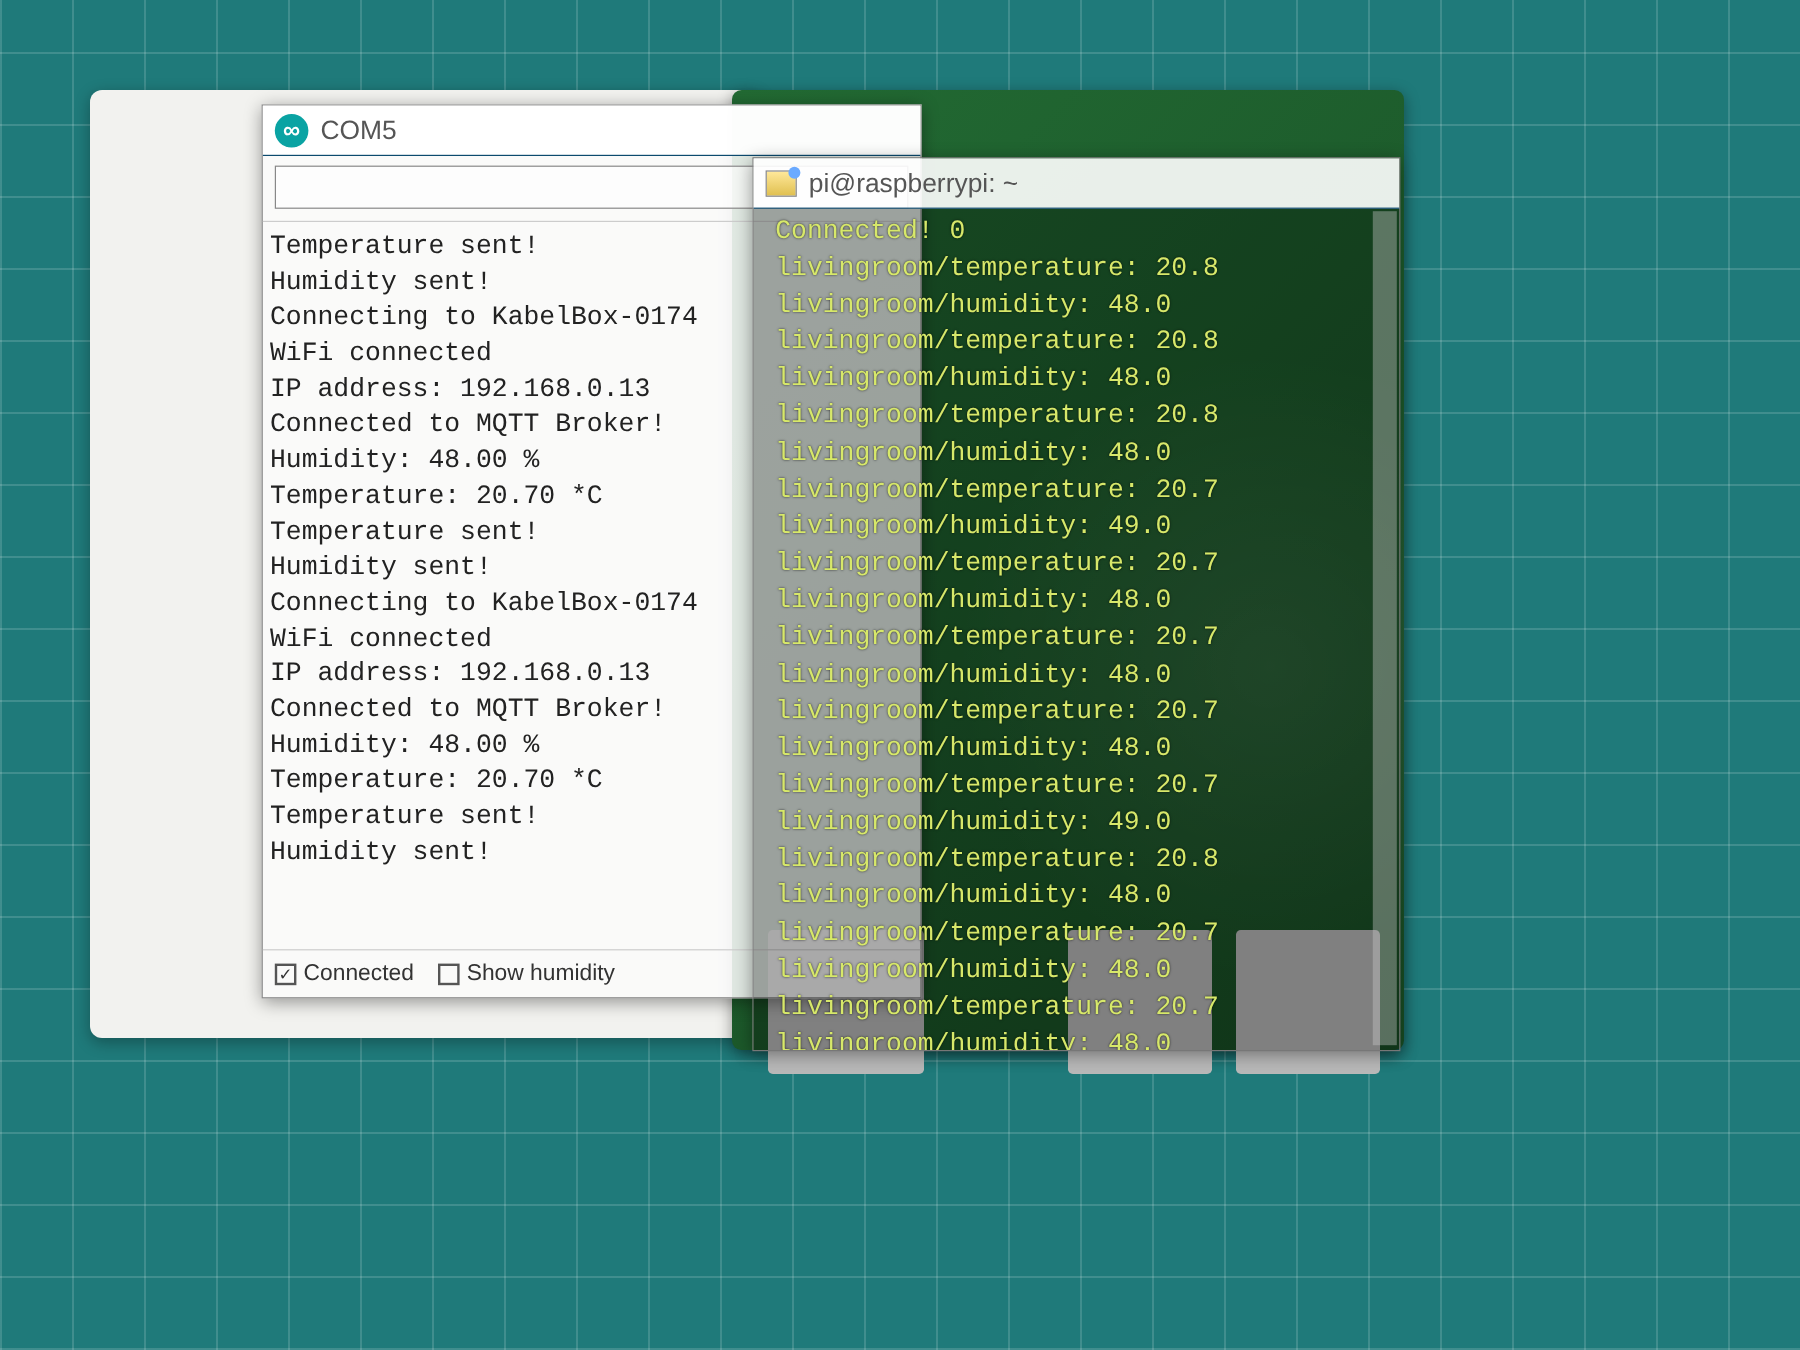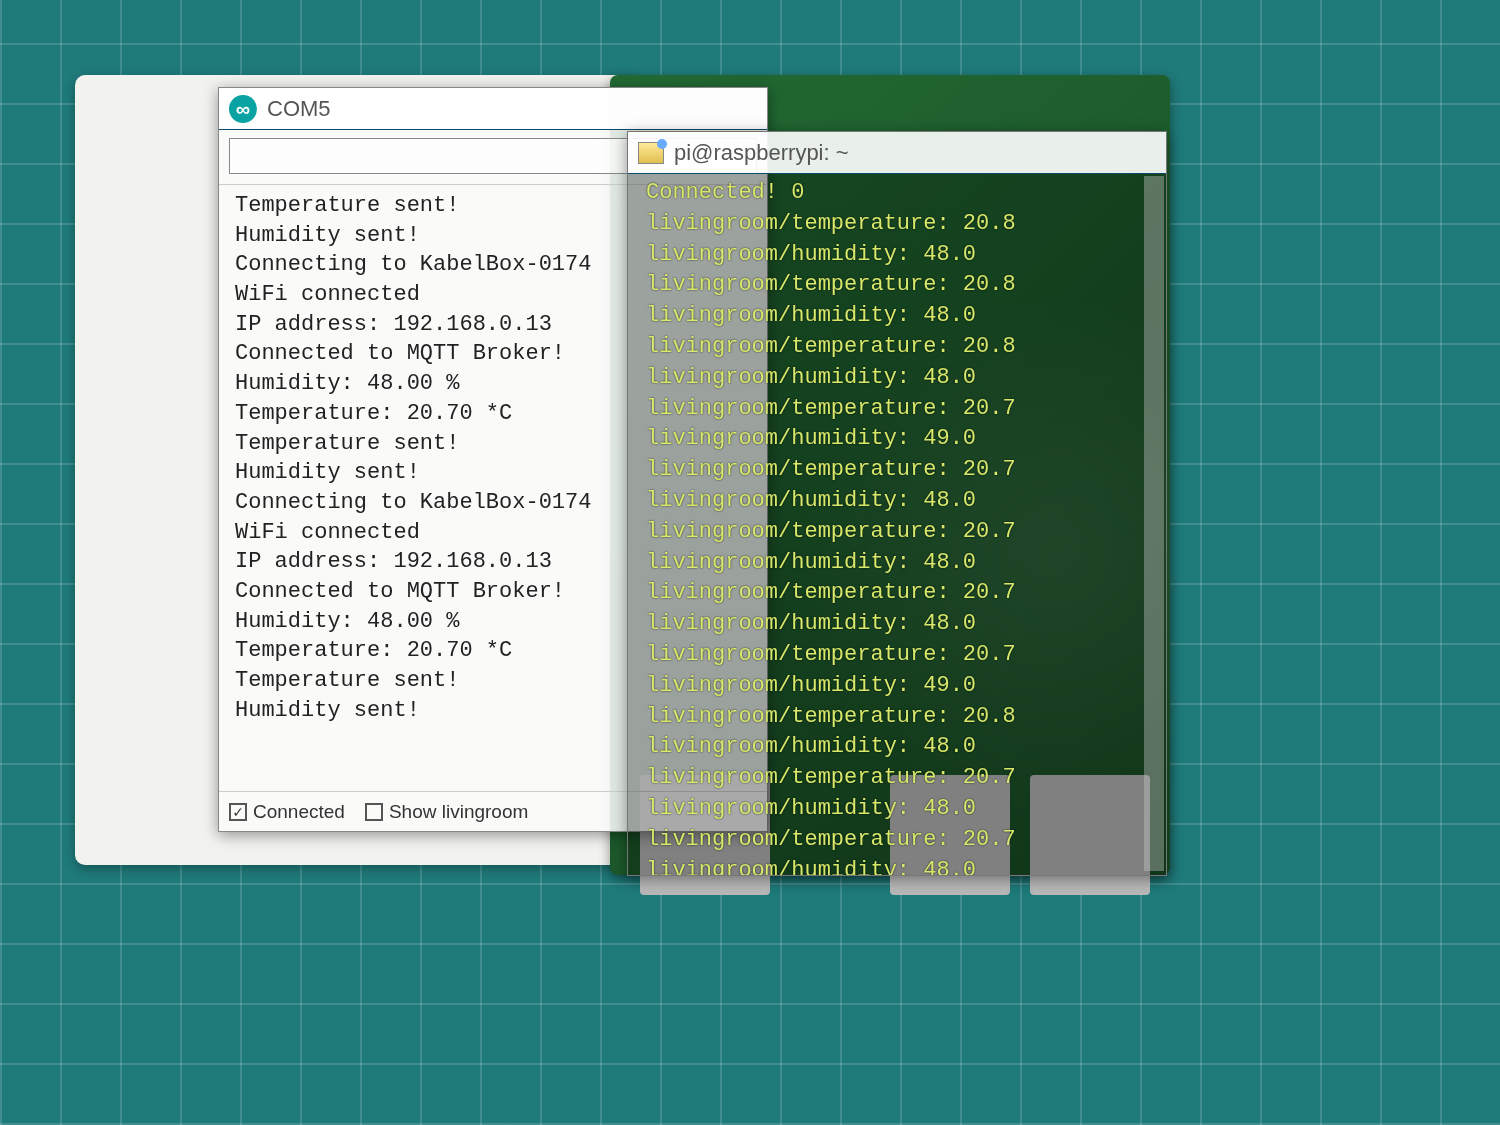--- a/index.html
+++ b/index.html
@@ -79,21 +79,21 @@
     border-bottom: 1px solid #ccc;
   }
   .input-row input {
     width: 100%; height: 36px;
     border: 1px solid #888;
     background: rgba(255,255,255,0.6);
     font-size: 18px; padding: 0 6px;
   }
   .console {
     flex: 1; overflow: hidden;
-    padding: 6px 16px;
+    padding: 6px 6px;
   }
   .console .line {
     font-family: "Courier New", monospace;
     font-size: 22px;
     color: #222;
     line-height: 1.35;
     white-space: pre;
   }
   .bottombar {
     height: 40px;
@@ -191,21 +191,21 @@
     <div class="line">Temperature sent!</div>
     <div class="line">Humidity sent!</div>
   </div>
   <div class="bottombar">
     <label class="chk">
       <span class="chkbox">✓</span>
       <span>Connected</span>
     </label>
     <label class="chk">
       <span class="chkbox"></span>
-      <span>Show livingroom</span>
+      <span>Show humidity</span>
     </label>
   </div>
 </div>
 
 <div class="window win-putty">
   <div class="titlebar">
     <span class="putty-icon"></span>
     <span class="title-text">pi@raspberrypi: ~</span>
   </div>
   <div class="term">

